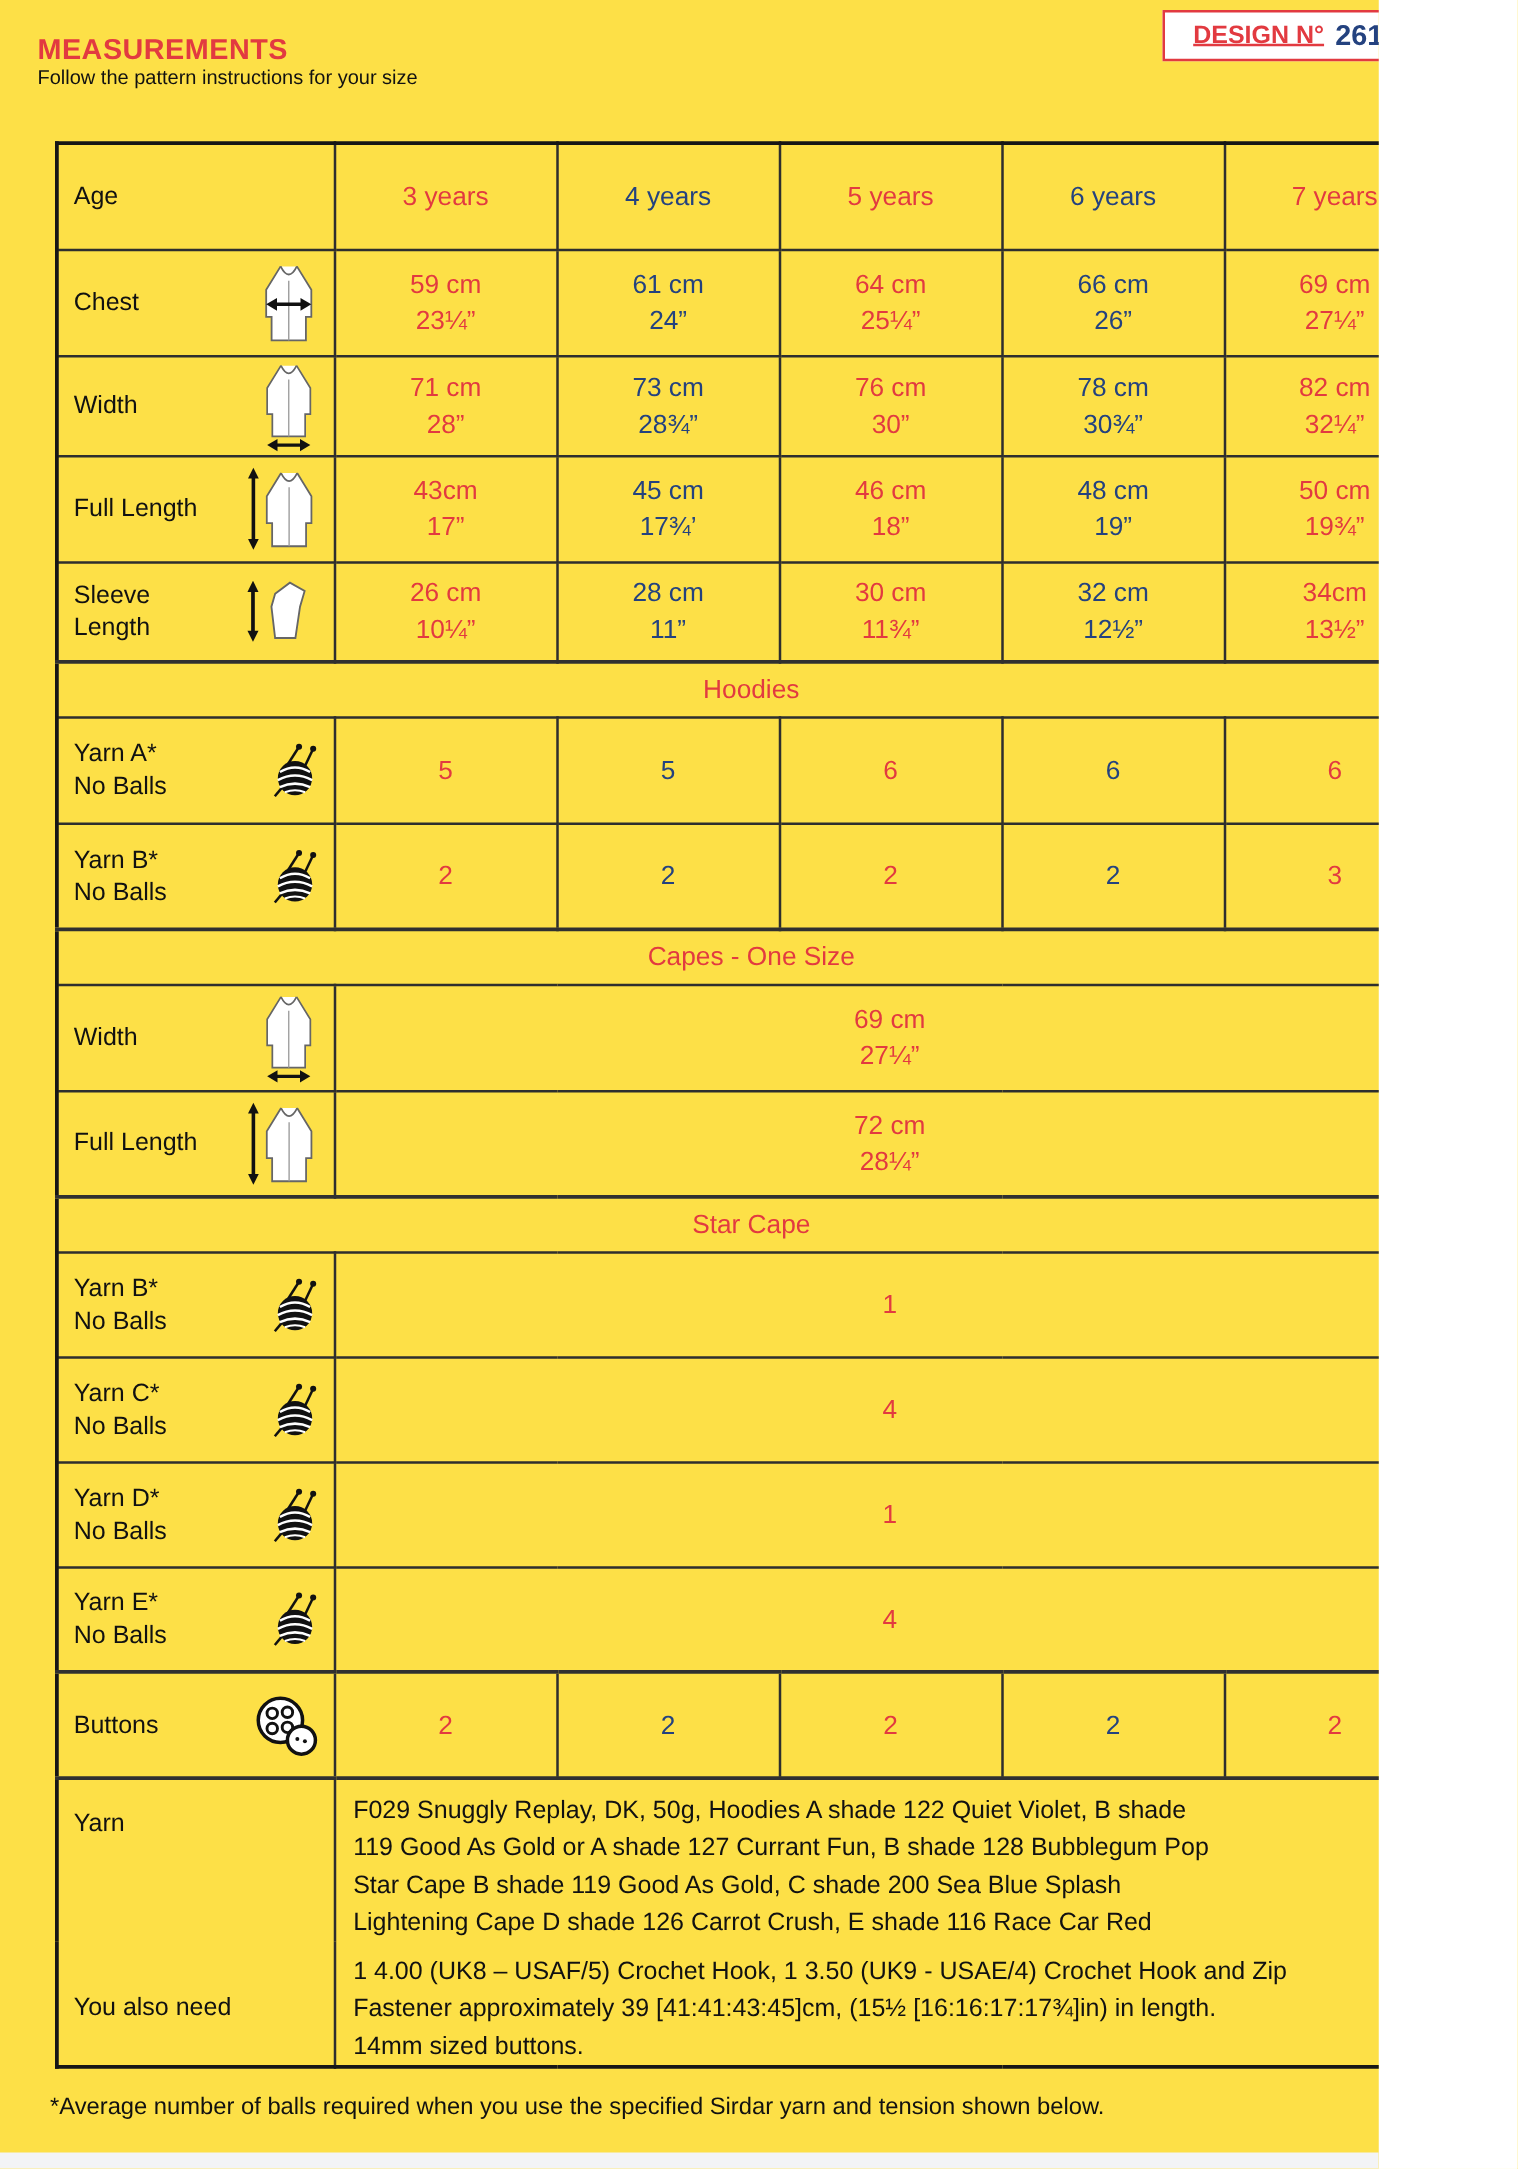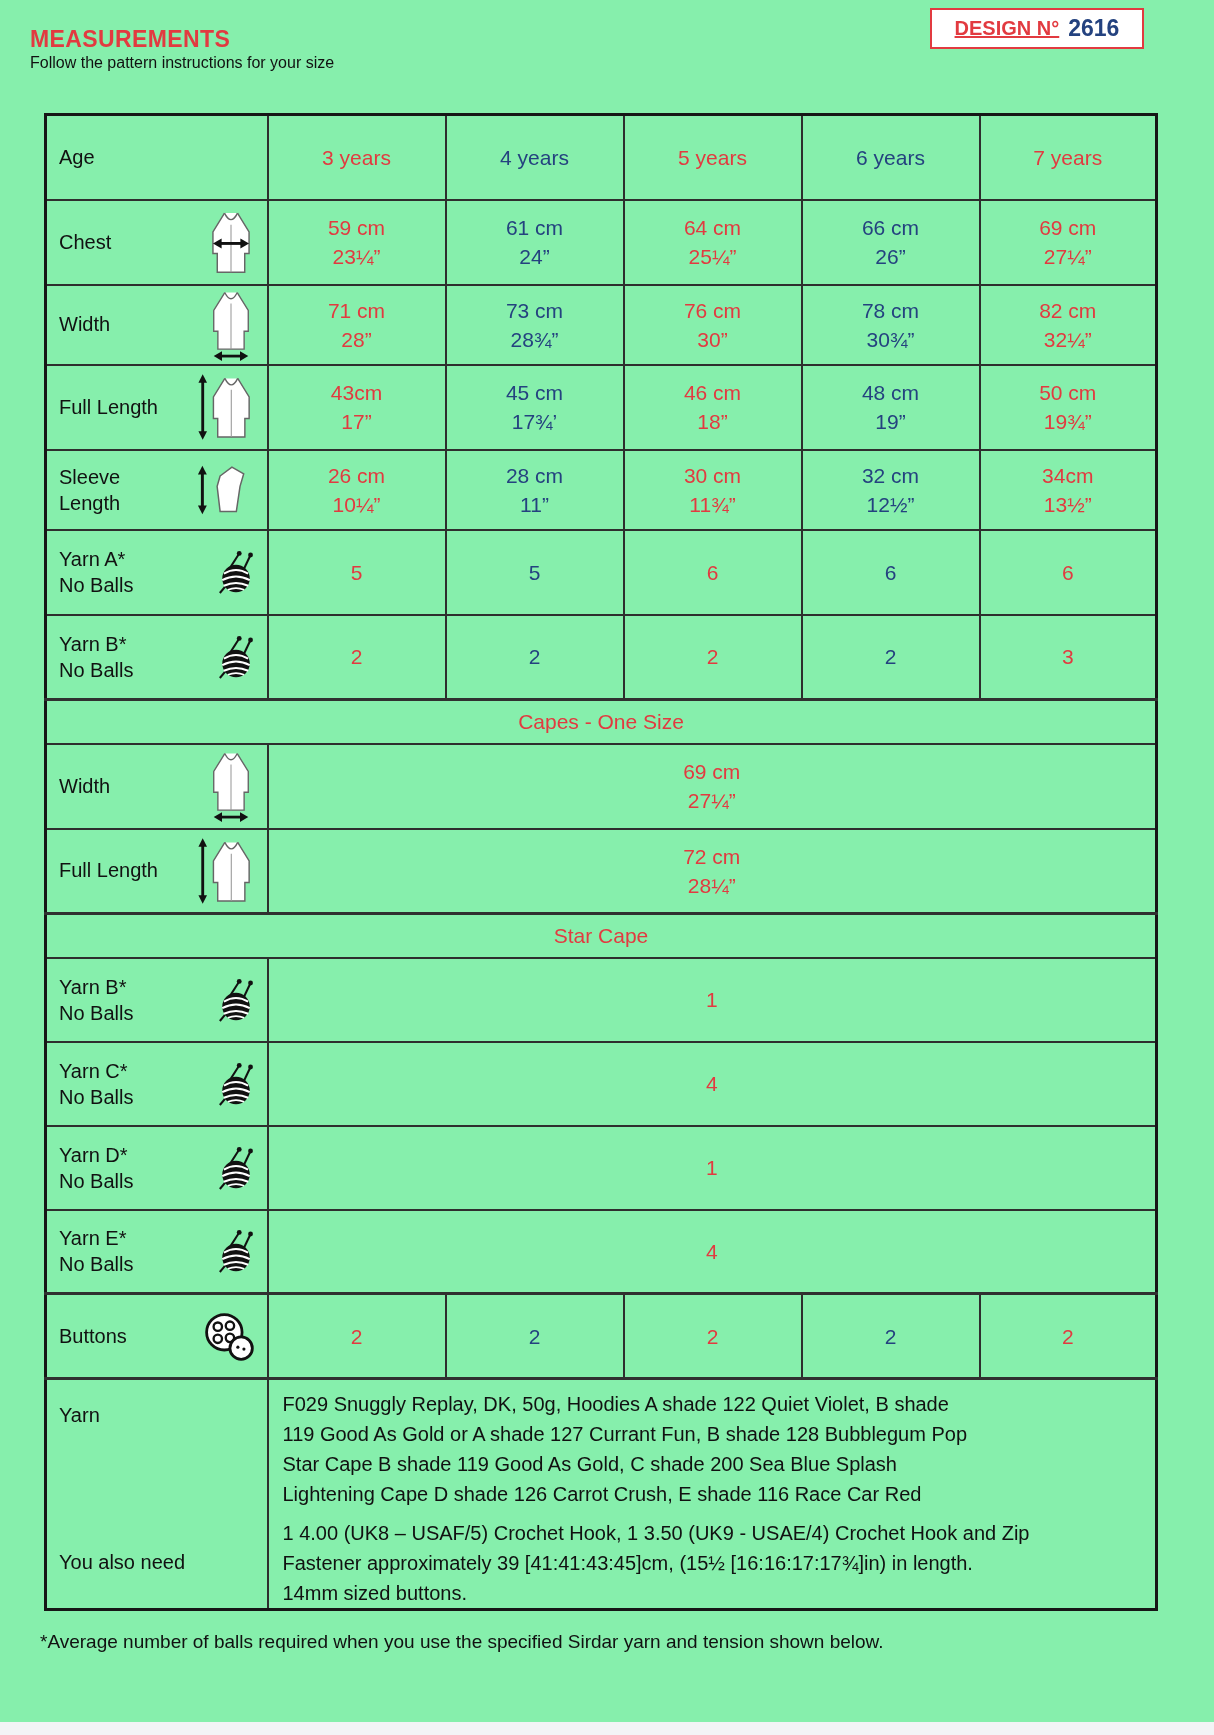--- a/index.html
+++ b/index.html
@@ -4,21 +4,21 @@
 <style>
   :root{
     --red:#e23a40;
     --blue:#24427f;
     --ink:#1c1c1c;
     --line:#2e2e2e;
   }
   *{box-sizing:border-box;}
   html,body{margin:0;padding:0;background:#ffffff;}
   body{font-family:"Liberation Sans","DejaVu Sans",sans-serif;color:var(--ink);}
-  .page{position:relative;width:1214px;height:1735px;background:#86efac;overflow:hidden;}
+  .page{position:relative;width:1103px;height:1735px;background:#fde047;overflow:hidden;}
 
   
   .hdr{position:relative;height:113px;}
   .title{position:absolute;left:30px;top:26px;font-size:23px;font-weight:bold;color:var(--red);letter-spacing:.4px;}
   .design-box{position:absolute;left:930px;top:8px;width:214px;height:41px;border:2px solid var(--red);
     display:flex;align-items:center;justify-content:center;gap:9px;background:#fff;}
   .design-box .dl{color:var(--red);font-weight:bold;font-size:20px;text-decoration:underline;}
   .design-box .dn{color:var(--blue);font-weight:bold;font-size:23px;}
   .subtitle{position:absolute;left:30px;top:54px;font-size:16px;color:#111;}
 
@@ -236,20 +236,23 @@
       <td class="val blue">
             <div>32 cm</div>
             <div>12½”</div>
           </td>
       <td class="val red">
             <div>34cm</div>
             <div>13½”</div>
           </td>
     </tr>
 
+    <tr class="section h44">
+      <td colspan="6">Hoodies</td>
+    </tr>
 
     <tr class="h85">
       <td class="label">
         <div class="lblwrap">
           <span class="lbl2">
             <div>Yarn A*</div>
             <div>No Balls</div>
           </span>
           <svg width="42" height="56" viewBox="0 0 52 56">
             <line x1="14" y1="30" x2="30" y2="5" stroke="#111" stroke-width="2.5"></line>

